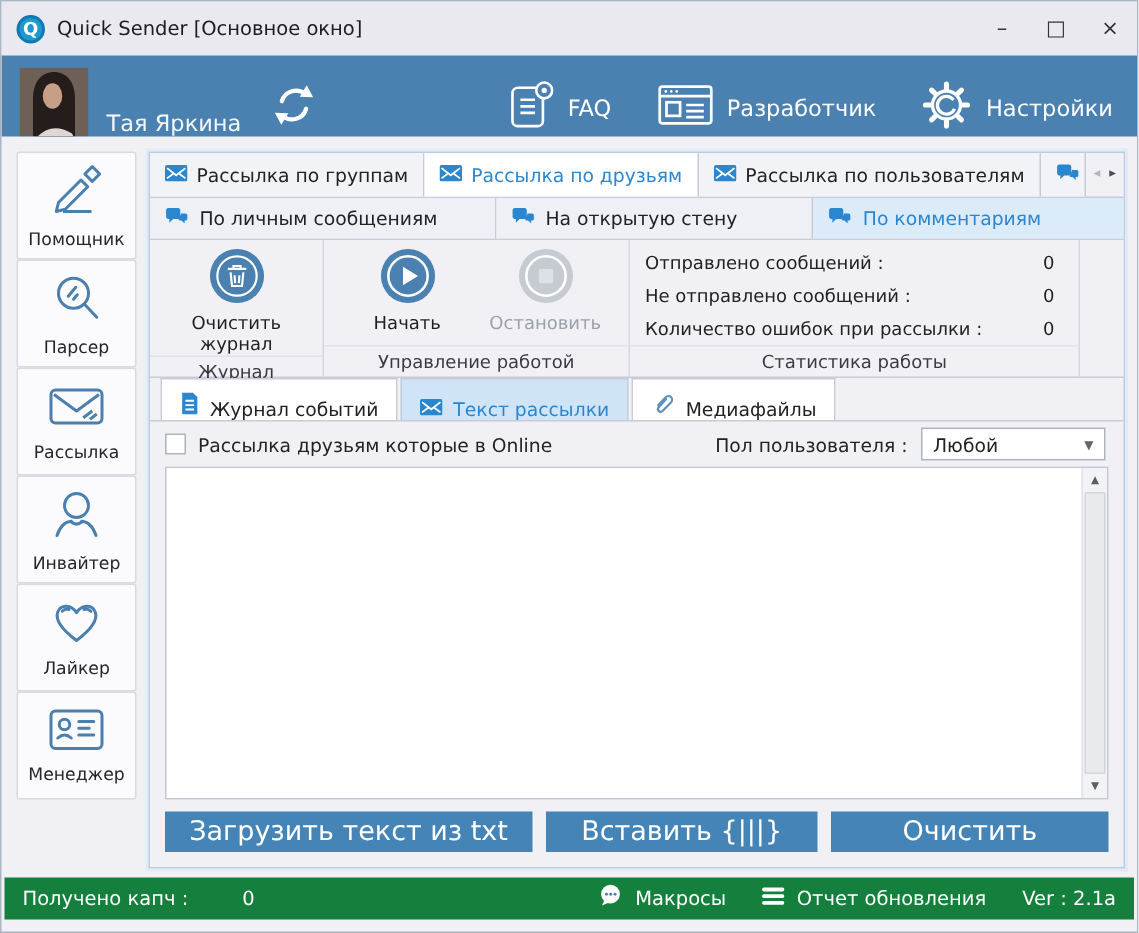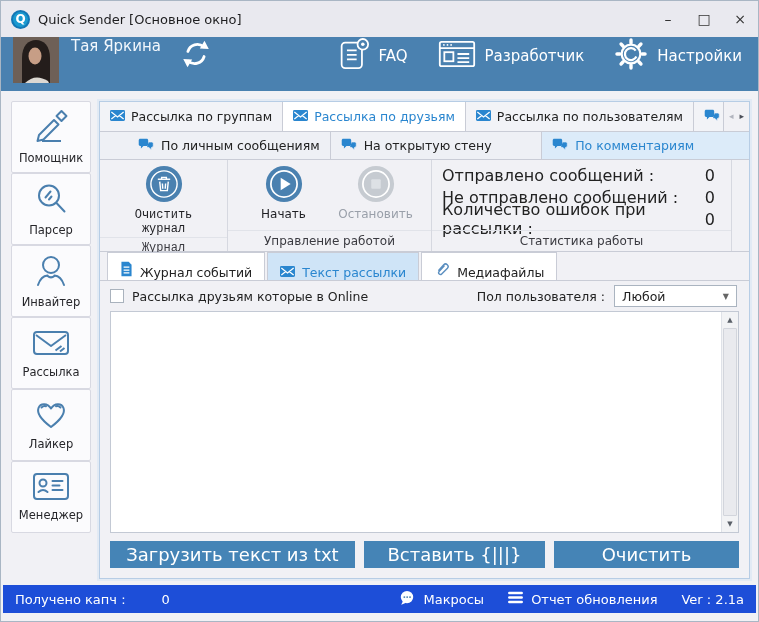--- a/index.html
+++ b/index.html
@@ -9,21 +9,21 @@
 
   
   .titlebar { height:36px; background:#e9e9ef; display:flex; align-items:center; padding-left:10px; flex:none; }
   .q-logo { width:19px; height:19px; border-radius:50%; background:#1a9ad0; border:2px solid #1277b5; color:#fff;
             font-size:12px; font-weight:bold; display:flex; align-items:center; justify-content:center; }
   .title-text { margin-left:8px; font-size:13px; color:#1d1d1f; }
   .win-controls { margin-left:auto; display:flex; height:100%; }
   .win-btn { width:36px; display:flex; align-items:center; justify-content:center; font-size:14px; color:#333; cursor:default; }
 
   
-  .header { height:54px; background:#4a81b0; display:flex; align-items:flex-start; padding:0 16px 0 12px; flex:none; }
+  .header { height:54px; background:#4a81b0; display:flex; align-items:flex-end; padding:0 16px 0 12px; flex:none; }
   .avatar { width:46px; height:46px; flex:none; overflow:hidden; }
   .username { color:#f2f7fc; font-size:15px; margin-left:12px; }
   .refresh-btn { margin-left:18px; display:flex; align-items:center; }
   .header-nav { margin-left:auto; display:flex; align-items:center; gap:30px; }
   .nav-item { display:flex; align-items:center; gap:9px; color:#fff; font-size:15px; }
 
   
   .main { flex:1; display:flex; padding:10px 8px 6px 10px; gap:8px; min-height:0; }
   .sidebar { width:80px; flex:none; display:flex; flex-direction:column; gap:0; }
   .side-btn { height:72px; background:#fbfbfd; border:1px solid #d8d9e2; border-radius:2px;
@@ -40,35 +40,35 @@
   .tab.active { background:#ffffff; color:#2a86cf; }
   .tab.truncate { min-width:0; overflow:hidden; flex-shrink:1; }
   .tab-scroll { margin-left:auto; display:flex; align-items:center; padding:0 5px; gap:6px; flex:none; }
   .scroll-btn { font-size:9px; line-height:1; }
   .scroll-btn.dim { color:#b2b5bf; }  .scroll-btn.dark { color:#4a4e58; }
 
   
   .subtabs-row { height:28px; display:flex; border-bottom:1px solid #c9ccd6; flex:none; }
   .subtab { display:flex; align-items:center; gap:7px; padding:0 10px; font-size:12.5px; background:#eef0f5;
             border-right:1px solid #c9ccd6; }
-  .subtab.w1{flex:1.1;justify-content:flex-end;} .subtab.w2{flex:1;} .subtab.w3{flex:0.98; border-right:none;}
+  .subtab.w1{flex:1.1;} .subtab.w2{flex:1;} .subtab.w3{flex:0.98; border-right:none;}
   .subtab.active { background:#dcebf9; color:#2a86cf; }
 
   
   .toolbar { height:92px; display:flex; border-bottom:1px solid #c9ccd6; background:#f1f1f5; flex:none; }
   .tb-group { display:flex; flex-direction:column; border-right:1px solid #d6d8e0; }
   .tb-body { flex:1; display:flex; justify-content:center; gap:10px; padding-top:5px; }
   .tb-item { width:82px; display:flex; flex-direction:column; align-items:center; }
   .tb-item .cap { font-size:12px; text-align:center; line-height:1.2; margin-top:1px; color:#1f1f23; }
   .tb-item.disabled .cap { color:#9aa0aa;text-align:right; }
   .tb-label { height:21px; border-top:1px solid #e1e3e9; display:flex; align-items:center; justify-content:center;
               font-size:12px; color:#3a3a40; flex:none; }
-  .grp-log { width:128px;font-family:Liberation Mono, monospace; } .grp-ctrl { width:204px; } .grp-stats { width:300px; }
+  .grp-log { width:116px; } .grp-ctrl { width:204px; } .grp-stats { width:300px; }
   .stats-body { flex:1; padding:6px 16px 0 10px; display:flex; flex-direction:column; gap:4px; }
-  .stat-row { display:flex; justify-content:space-between; font-size:16px; height:18px; align-items:center; }
+  .stat-row { display:flex; justify-content:space-between; font-size:12px; height:18px; align-items:center; }
   .tb-filler { flex:1; }
 
   
   .innertabs-row { height:29px; display:flex; align-items:stretch; border-bottom:1px solid #c9ccd6; padding-left:7px; flex:none; }
   .itab { display:flex; align-items:flex-end; gap:7px; padding:0 12px; font-size:12.5px; background:#fff;
           border:1px solid #c9ccd6; border-bottom:none; margin-right:2px; }
   .itab.active { background:#cfe4f7; color:#2a86cf; }
 
   
   .options-row { height:30px; display:flex; align-items:center; padding:0 12px 0 10px; flex:none; }
@@ -86,21 +86,21 @@
   .vscroll { width:17px; background:#f2f3f5; border-left:1px solid #dfe2e8; display:flex; flex-direction:column; }
   .vs-arrow { height:16px; display:flex; align-items:center; justify-content:center; font-size:7px; color:#5a6068; flex:none; }
   .vs-thumb { flex:1; margin:0 1px; background:#e9eaee; border:1px solid #d2d5dc; border-radius:1px; }
 
   
   .actions-row { height:27px; margin:8px 10px 10px; display:flex; gap:9px; flex:none; }
   .action-btn { background:#4584b6; color:#fff; font-size:18px; display:flex; align-items:center; justify-content:center; }
   .action-btn.b1 { flex:1.35; } .action-btn.b2 { flex:1; } .action-btn.b3 { flex:1.02; }
 
   
-  .statusbar { height:28px; background:#1d4ed8; margin:0 2px 8px; display:flex; align-items:center;
+  .statusbar { height:28px; background:#15803d; margin:0 2px 8px; display:flex; align-items:center;
                padding:0 12px; color:#fff; font-size:13px; flex:none; }
   .sb-value { margin-left:36px; }
   .sb-right { margin-left:auto; display:flex; align-items:center; gap:24px; }
   .sb-item { display:flex; align-items:center; gap:8px; }
 </style>
 </head>
 <body>
 
 <div class="window">
 
@@ -200,37 +200,37 @@
           <svg width="36" height="36" viewBox="0 0 36 36" fill="none" stroke="#4a7fae" stroke-width="2" stroke-linecap="round">
             <circle cx="16" cy="14.5" r="10"></circle>
             <path d="M23.5 22 L31.5 30.5"></path>
             <path d="M12.5 16.5 l5 -6 M16 18.5 l2.5 -3"></path>
           </svg>
         </span>
         <span class="lbl">Парсер</span>
       </div>
       <div class="side-btn">
         <span>
+          <svg width="38" height="32" viewBox="0 0 38 32" fill="none" stroke="#4a7fae" stroke-width="2" stroke-linejoin="round">
+            <rect x="2" y="5" width="34" height="22" rx="3"></rect>
+            <path d="M4 8 L19 19 L34 8"></path>
+            <path d="M23.5 23.5 l6 -4.5 M28 24.5 l4.5 -3.5"></path>
+          </svg>
+        </span>
+        <span class="lbl">Рассылка</span>
+      </div>
+      <div class="side-btn">
+        <span>
           <svg width="36" height="36" viewBox="0 0 36 36" fill="none" stroke="#4a7fae" stroke-width="2" stroke-linecap="round">
             <circle cx="18" cy="12" r="8"></circle>
             <path d="M5 32 q3 -9 9.5 -9.5 M31 32 q-3 -9 -9.5 -9.5"></path>
             <path d="M14.5 23 q3.5 2.8 7 0"></path>
           </svg>
         </span>
         <span class="lbl">Инвайтер</span>
-      </div>
-      <div class="side-btn">
-        <span>
-          <svg width="38" height="32" viewBox="0 0 38 32" fill="none" stroke="#4a7fae" stroke-width="2" stroke-linejoin="round">
-            <rect x="2" y="5" width="34" height="22" rx="3"></rect>
-            <path d="M4 8 L19 19 L34 8"></path>
-            <path d="M23.5 23.5 l6 -4.5 M28 24.5 l4.5 -3.5"></path>
-          </svg>
-        </span>
-        <span class="lbl">Рассылка</span>
       </div>
       <div class="side-btn">
         <span>
           <svg width="36" height="32" viewBox="0 0 36 32" fill="none" stroke="#4a7fae" stroke-width="2" stroke-linejoin="round">
             <path d="M18 28 C8 20.5 3.5 14.5 5.5 9 C7.5 3.8 14.5 4 18 9.5 C21.5 4 28.5 3.8 30.5 9 C32.5 14.5 28 20.5 18 28 z"></path>
             <path d="M8.5 8.5 q2 -2 4.5 -1.2" stroke-linecap="round"></path>
             <path d="M23 7.3 q2.5 -0.8 4.5 1.2" stroke-linecap="round"></path>
           </svg>
         </span>
         <span class="lbl">Лайкер</span>

